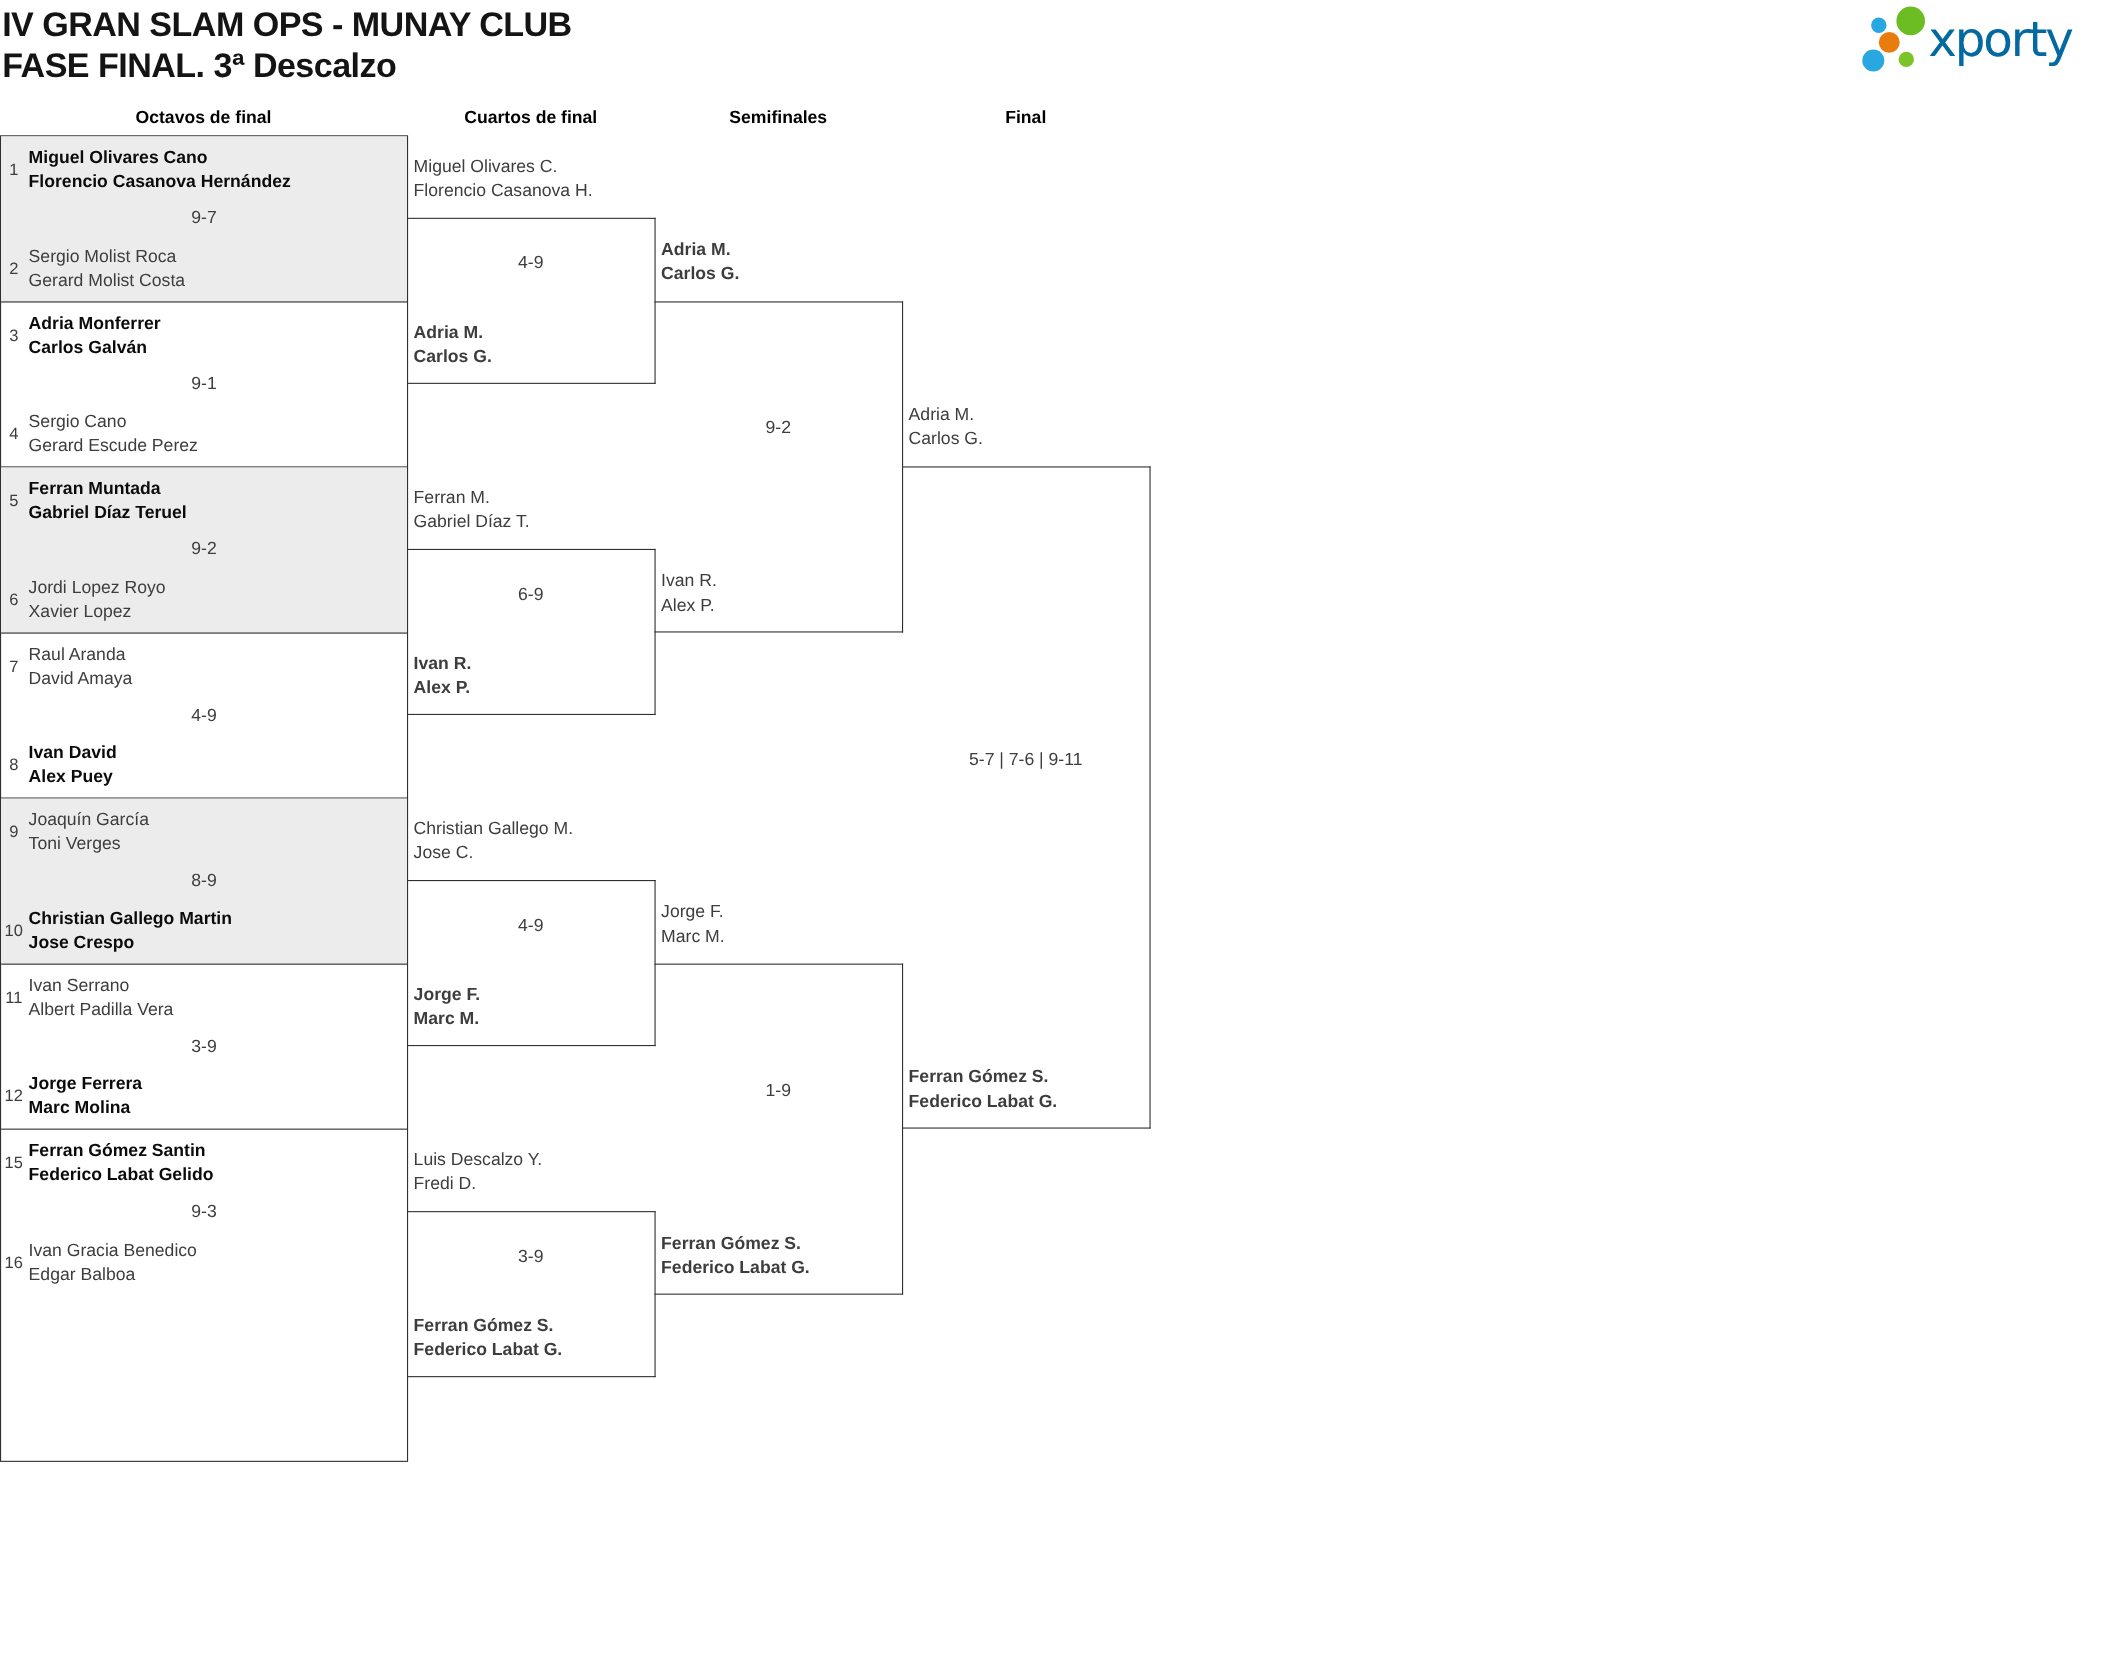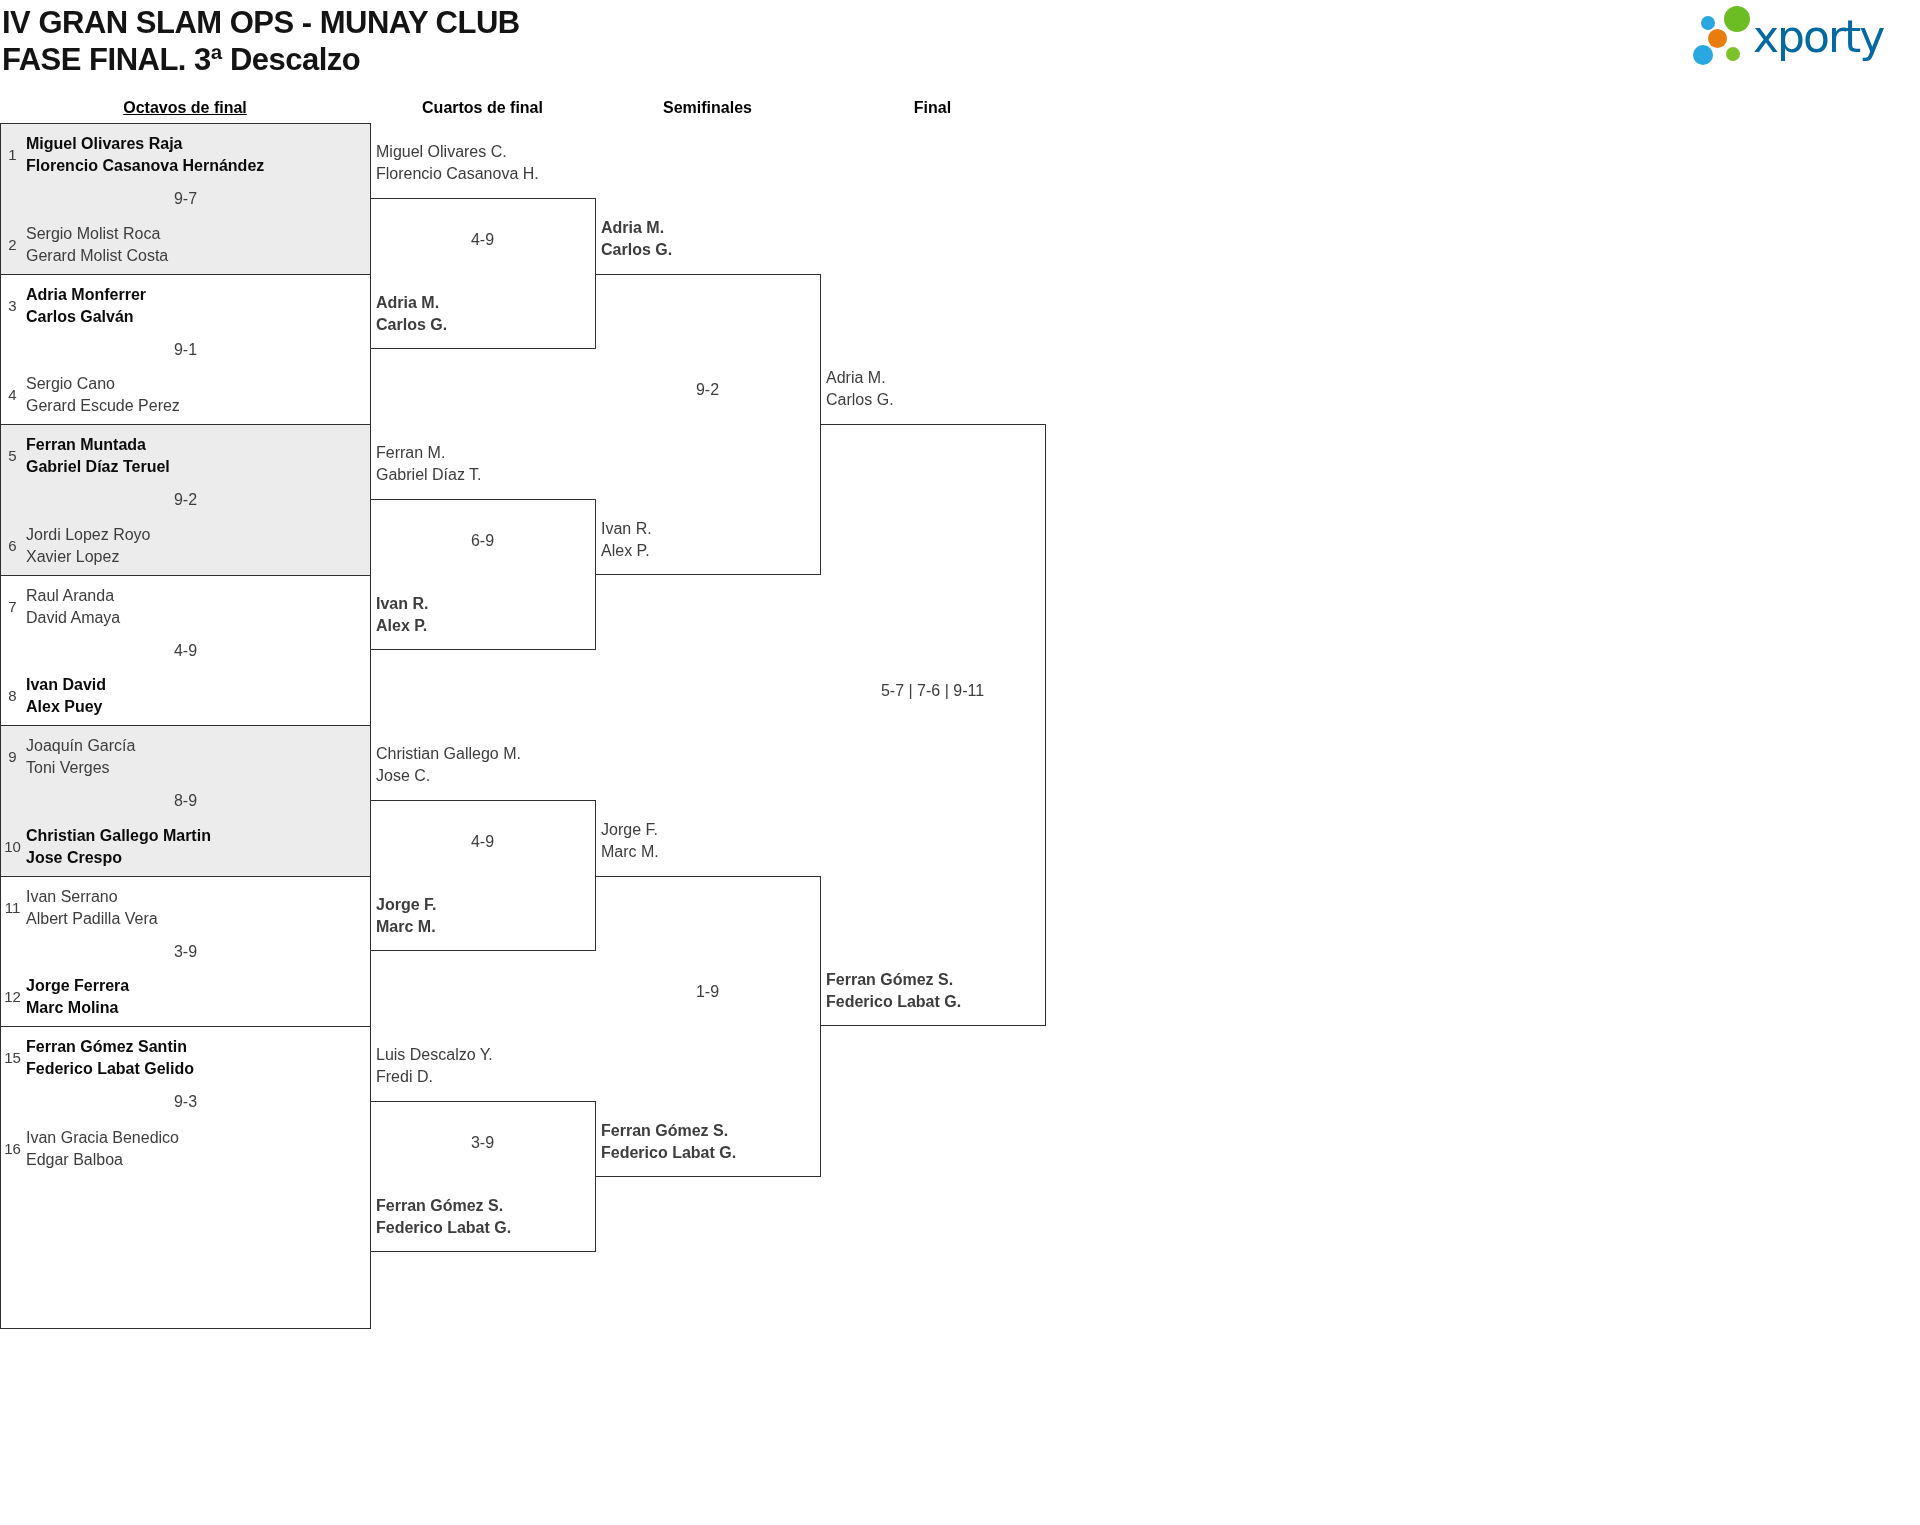--- a/index.html
+++ b/index.html
@@ -4,21 +4,21 @@
 <style>
   html,body{margin:0;padding:0;background:#fff;}
   body{font-family:"Liberation Sans",sans-serif;}
   #page{position:relative;width:1920px;height:1525px;background:#ffffff;overflow:hidden;}
 
   .title{position:absolute;left:2px;top:4px;font-size:31px;font-weight:700;
          line-height:37px;color:#141414;letter-spacing:-0.5px;white-space:nowrap;}
 
   .hdr{position:absolute;top:99px;text-align:center;font-size:16px;font-weight:700;
        color:#000;letter-spacing:0;}
-  #hdr-oct{left:0;width:370px;text-decoration:underline;}
+  #hdr-oct{left:0;width:370px;}
   #hdr-cua{left:370px;width:225px;}
   #hdr-sem{left:595px;width:225px;}
   #hdr-fin{left:820px;width:225px;}
 
   
   .r16{position:absolute;left:0;top:123px;width:371px;height:1206px;
        box-sizing:border-box;border:1px solid #2f2f2f;background:#fff;}
   .m{position:relative;height:150.5px;box-sizing:border-box;border-bottom:1px solid #2f2f2f;}
   .m:last-child{border-bottom:none;}
   .m.shaded{background:#ececec;}
@@ -74,21 +74,21 @@
   <div class="hdr" id="hdr-oct">Octavos de final</div>
   <div class="hdr" id="hdr-cua">Cuartos de final</div>
   <div class="hdr" id="hdr-sem">Semifinales</div>
   <div class="hdr" id="hdr-fin">Final</div>
 
   <div class="r16">
 
     <div class="m shaded">
       <div class="seed t">1</div>
       <div class="team t w">
-        <div>Miguel Olivares Raja</div>
+        <div>Miguel Olivares Cano</div>
         <div>Florencio Casanova Hernández</div>
       </div>
       <div class="msc">9-7</div>
       <div class="team b">
         <div>Sergio Molist Roca</div>
         <div>Gerard Molist Costa</div>
       </div>
       <div class="seed b">2</div>
     </div>
 

